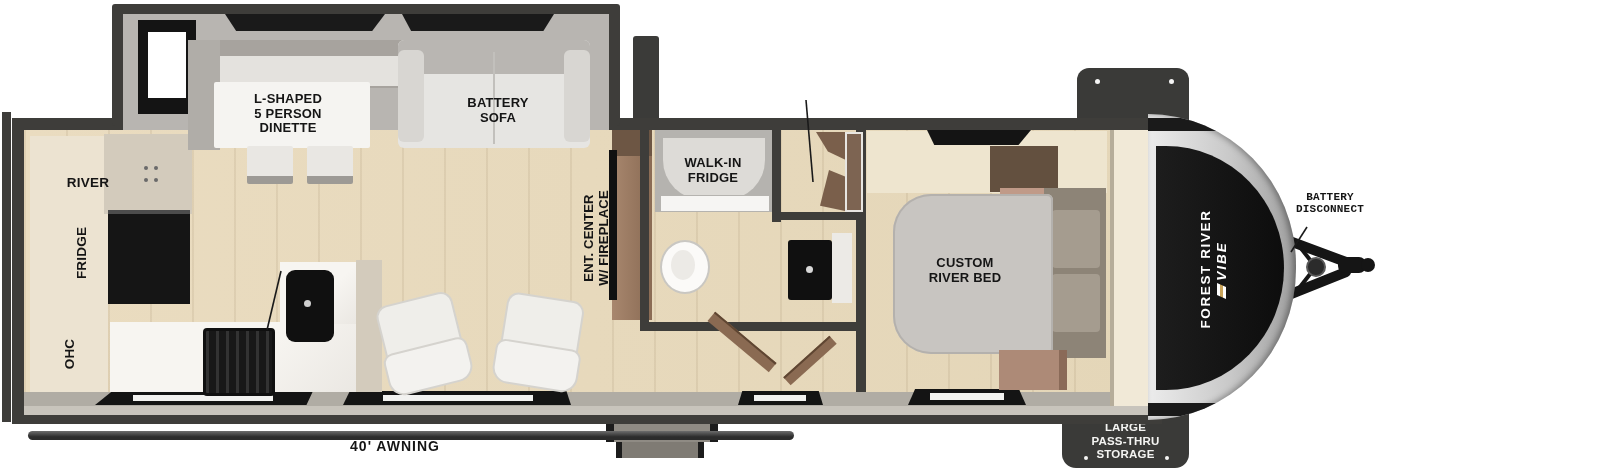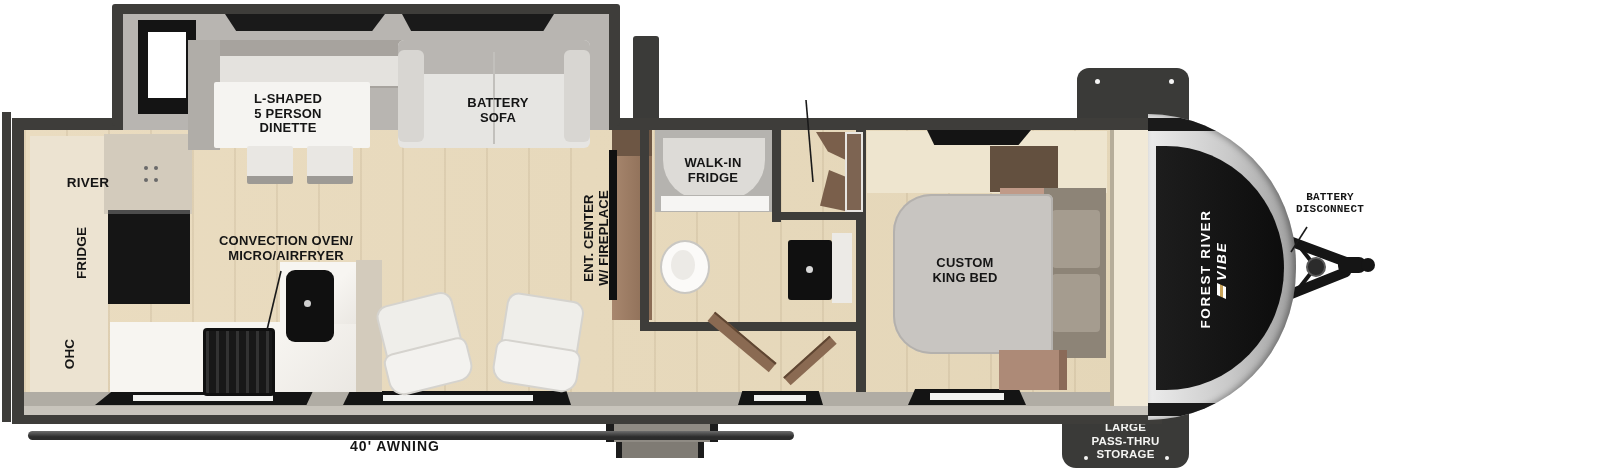--- a/index.html
+++ b/index.html
@@ -100,22 +100,20 @@
   <div class="abs marble" style="left:110px;top:322px;width:252px;height:70px;z-index:2;"></div>
   <div class="abs marble" style="left:280px;top:262px;width:78px;height:62px;z-index:2;"></div>
   <div class="abs tan" style="left:356px;top:260px;width:26px;height:132px;z-index:2;"></div>
   <div class="abs" style="left:203px;top:328px;width:66px;height:62px;border-radius:4px;z-index:3;background:repeating-linear-gradient(90deg,#333 0 3px,#181818 3px 10px),#181818;border:3px solid #101010;"></div>
   <div class="abs" style="left:286px;top:270px;width:48px;height:72px;background:#101010;border-radius:9px;z-index:3;">
     <div class="abs" style="left:18px;top:30px;width:7px;height:7px;border-radius:50%;background:#cfcfcf;"></div>
   </div>
   <div class="lbl" style="left:38px;top:175px;width:100px;font-size:13.5px;">RIVER</div>
   <div class="lbl rot" style="left:42px;top:243px;width:80px;height:20px;transform:rotate(-90deg);font-size:13.5px;">FRIDGE</div>
   <div class="lbl rot" style="left:40px;top:344px;width:60px;height:20px;transform:rotate(-90deg);font-size:13.5px;">OHC</div>
-  <div class="lbl" style="left:186px;top:234px;width:200px;">CONVECTION OVEN/
-MICRO/AIRFRYER</div>
 
   <div class="abs" style="left:380px;top:298px;width:82px;height:92px;transform:rotate(-14deg);z-index:3;">
     <div class="abs" style="left:4px;top:0;width:74px;height:60px;background:#efeeea;border-radius:12px;border:2px solid #d5d3ce;"></div>
     <div class="abs" style="left:0;top:48px;width:82px;height:40px;background:#f3f2ef;border-radius:10px 10px 16px 16px;border:2px solid #d5d3ce;"></div>
   </div>
   <div class="abs" style="left:497px;top:296px;width:82px;height:92px;transform:rotate(9deg);z-index:3;">
     <div class="abs" style="left:4px;top:0;width:74px;height:60px;background:#efeeea;border-radius:12px;border:2px solid #d5d3ce;"></div>
     <div class="abs" style="left:0;top:48px;width:82px;height:40px;background:#f3f2ef;border-radius:10px 10px 16px 16px;border:2px solid #d5d3ce;"></div>
   </div>
 
@@ -157,21 +155,21 @@
   <div class="abs" style="left:990px;top:146px;width:68px;height:46px;background:#63503f;z-index:2;"></div>
   <div class="abs" style="left:1000px;top:188px;width:58px;height:10px;background:#c09a88;z-index:2;"></div>
   <div class="abs" style="left:1044px;top:188px;width:62px;height:170px;background:#8d8477;z-index:2;">
     <div class="abs" style="left:8px;top:22px;width:48px;height:58px;background:#a59c8f;border-radius:4px;"></div>
     <div class="abs" style="left:8px;top:86px;width:48px;height:58px;background:#a59c8f;border-radius:4px;"></div>
   </div>
   <div class="abs" style="left:893px;top:194px;width:160px;height:160px;background:#c8c5c1;border-radius:38px 6px 6px 38px;box-shadow:inset 0 0 0 2px #b4b1ad;z-index:3;"></div>
   <div class="abs" style="left:999px;top:350px;width:60px;height:40px;background:#ad8a77;border-right:8px solid #8a6a58;z-index:3;"></div>
   <div class="abs" style="left:1110px;top:130px;width:52px;height:276px;background:#f1e9d7;border-left:4px solid #b6ad9a;z-index:2;"></div>
   <div class="lbl" style="left:905px;top:256px;width:120px;z-index:40;">CUSTOM
-KING BED</div>
+RIVER BED</div>
 
   <div class="abs" style="left:1148px;top:114px;width:148px;height:306px;background:linear-gradient(90deg,#ececec,#c9c9c9 55%,#9f9f9f);border-radius:0 150px 150px 0 / 0 153px 153px 0;box-shadow:inset -3px 0 6px rgba(0,0,0,.35);overflow:hidden;z-index:4;">
     <div class="abs" style="left:0;top:4px;width:110px;height:13px;background:#1a1a1a;border-radius:0 0 10px 0;"></div>
     <div class="abs" style="left:0;top:289px;width:110px;height:13px;background:#1a1a1a;border-radius:0 10px 0 0;"></div>
     <div class="abs" style="left:8px;top:32px;width:128px;height:244px;background:linear-gradient(90deg,#1d1d1d,#0d0d0d);border-radius:0 120px 120px 0 / 0 124px 124px 0;"></div>
   </div>
   <div class="abs rot" style="left:1123px;top:246px;width:180px;height:46px;transform:rotate(-90deg);z-index:5;display:flex;">
     <div style="font-weight:bold;font-size:13.5px;letter-spacing:1.6px;color:#ffffff;">FOREST RIVER</div>
     <div style="display:flex;align-items:center;gap:4px;margin-top:1px;">
       <span style="display:inline-block;width:12px;height:9px;background:linear-gradient(180deg,#ffffff 0 3px,#c9a45a 3px 6px,#ffffff 6px);transform:skewX(-24deg);"></span>

